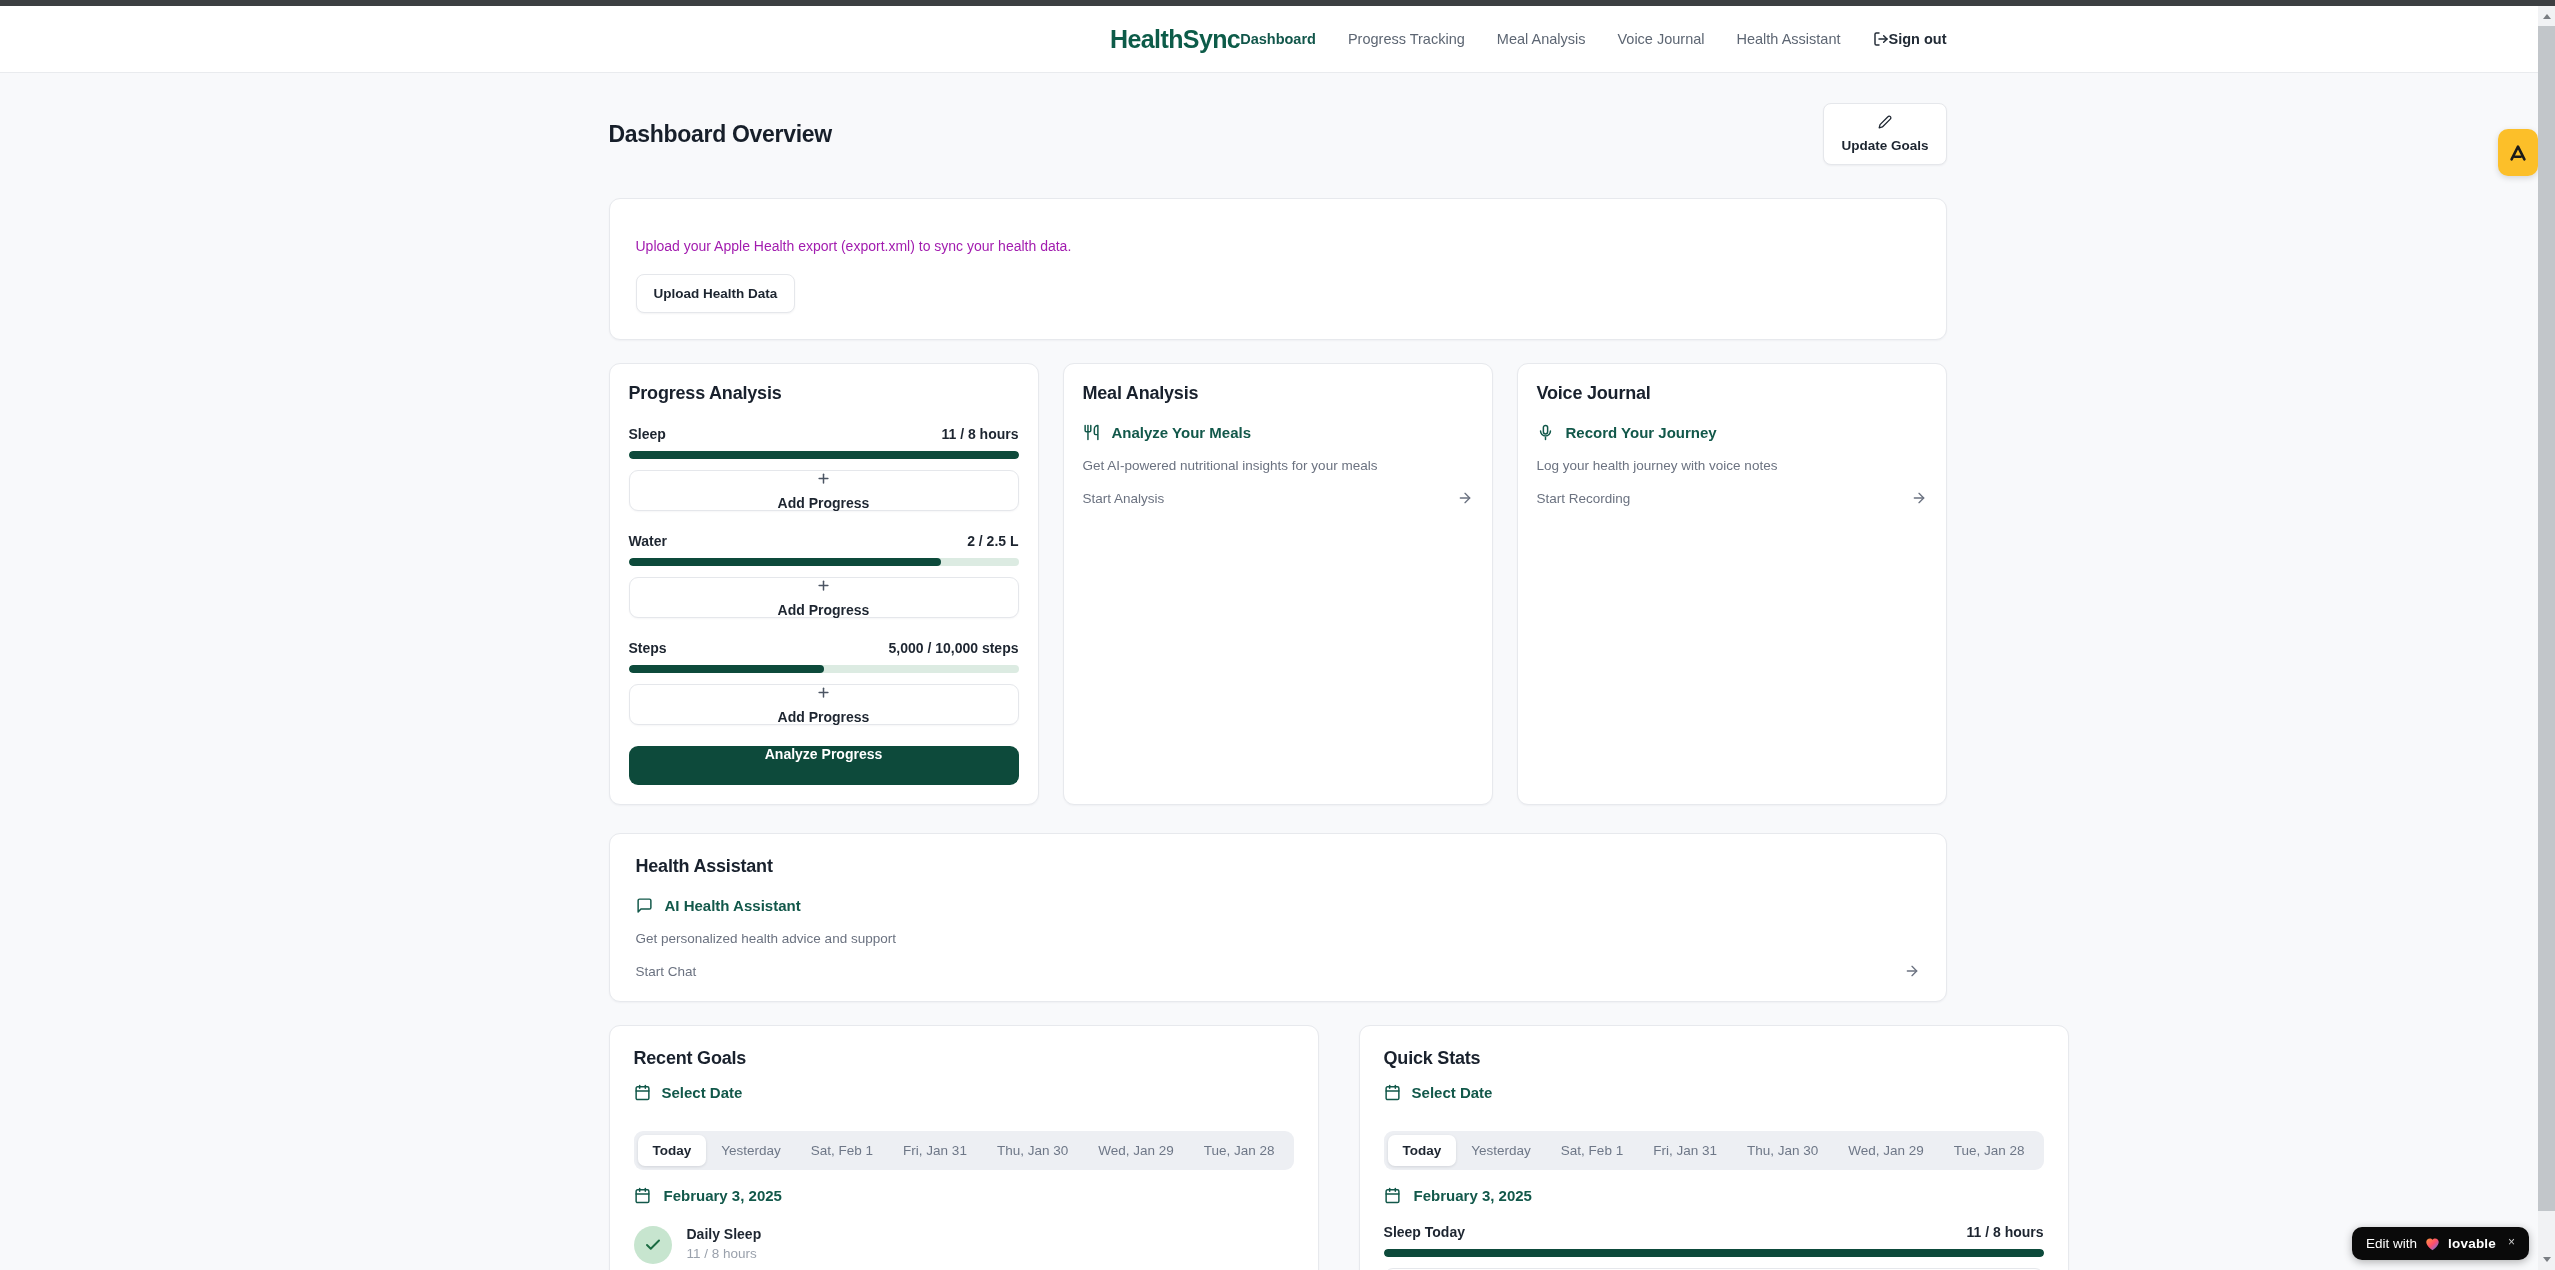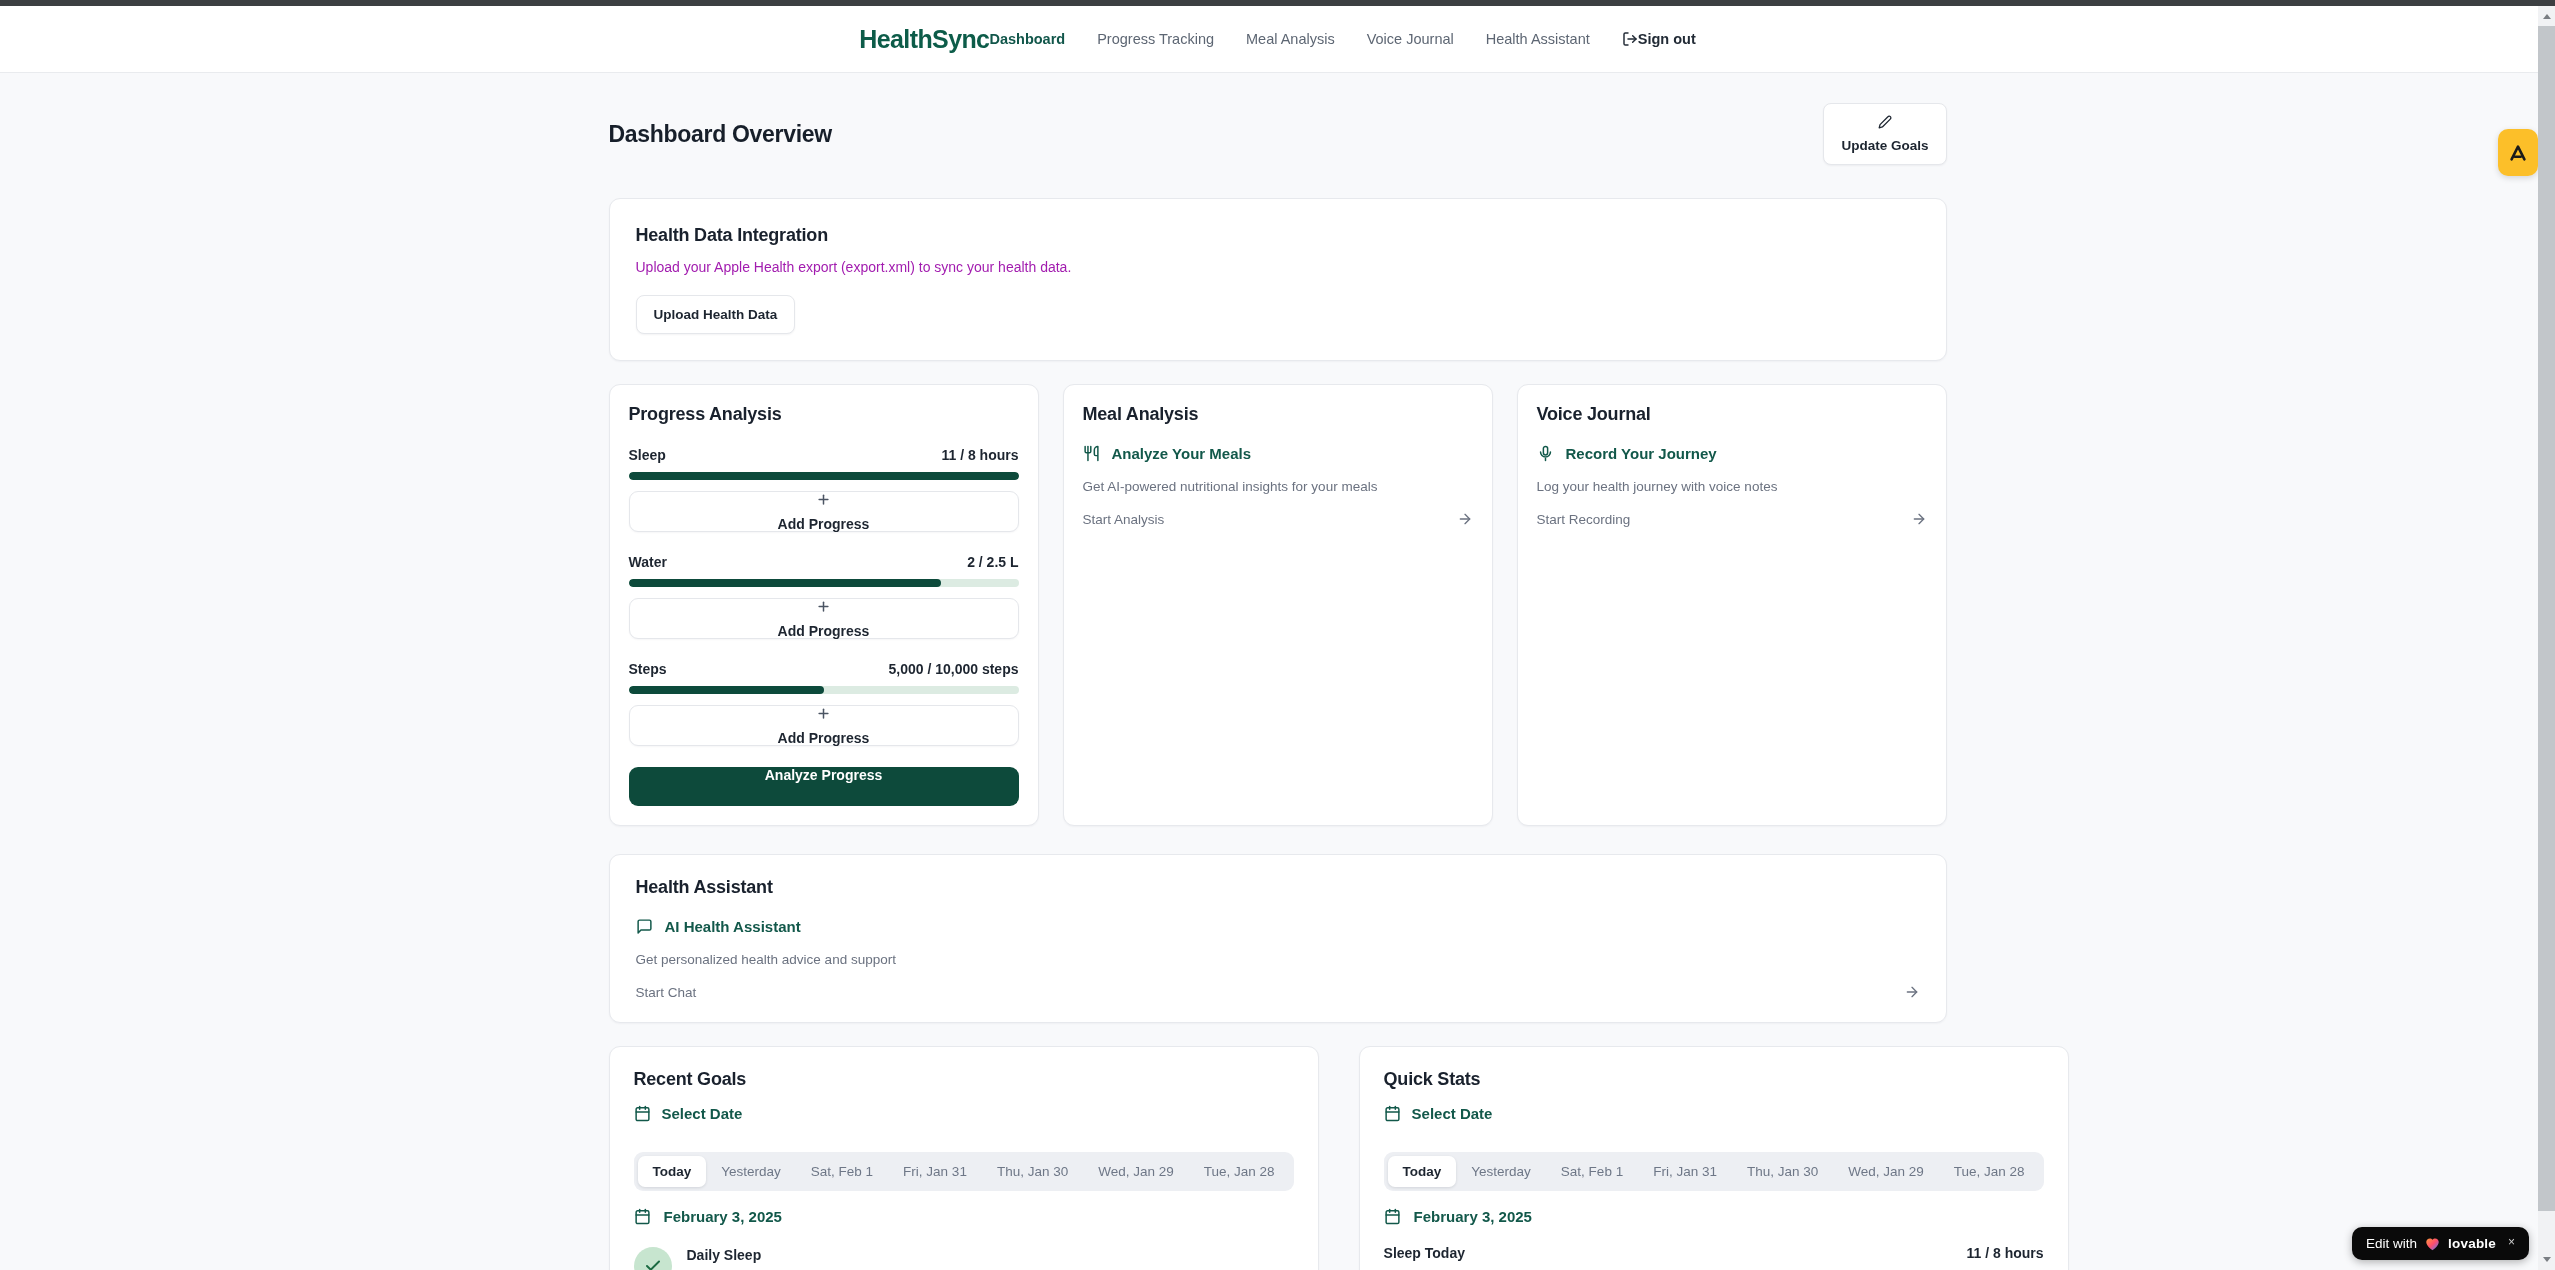--- a/index.html
+++ b/index.html
@@ -10,21 +10,21 @@
   .topbar { position:fixed; top:0; left:0; width:2555px; height:6px; background:#3c3f42; z-index:60; }
   .scrollbar { position:fixed; top:6px; right:0; width:17px; height:1264px; background:#f1f2f4; z-index:55; }
   .sb-btn { position:absolute; left:0; width:17px; height:17px; display:flex; align-items:center; justify-content:center; }
   .sb-btn.up { top:2px; } .sb-btn.down { bottom:2px; }
   .tri-up { width:0; height:0; border-left:4px solid transparent; border-right:4px solid transparent; border-bottom:5px solid #7a7e83; }
   .tri-down { width:0; height:0; border-left:4px solid transparent; border-right:4px solid transparent; border-top:5px solid #7a7e83; }
   .sb-thumb { position:absolute; top:20px; left:0; width:17px; height:1185px; background:#c2c6ca; }
 
   
   header { position:relative; margin-top:6px; height:67px; background:#ffffff; border-bottom:1px solid #e9ebee; }
-  .header-inner { width:1338px; margin:0 auto; height:100%; display:flex; align-items:center; justify-content:center; }
+  .header-inner { width:1338px; margin:0 auto; height:100%; display:flex; align-items:center; justify-content:flex-end; }
   .logo { font-size:25px; font-weight:800; color:#0d5c49; letter-spacing:-0.6px; cursor:pointer; }
   nav { display:flex; align-items:center; gap:32px; }
   .nav-link { font-size:14.5px; color:#5d6673; font-weight:500; cursor:pointer; text-decoration:none; }
   .nav-link.active { color:#11564a; font-weight:700; }
   .signout { display:flex; align-items:center; gap:0; font-size:14.5px; font-weight:600; color:#222b36; cursor:pointer; background:none; border:none; font-family:inherit; }
 
   
   .container { width:1338px; margin:0 auto; padding-top:30px; }
   .page-head { display:flex; align-items:center; justify-content:space-between; }
   h1 { font-size:23px; font-weight:800; color:#171f2a; letter-spacing:-0.3px; }
@@ -117,21 +117,20 @@
       <span>
         <svg width="14" height="14" viewBox="0 0 24 24" fill="none" stroke="#1d2530" stroke-width="2.2" stroke-linecap="round" stroke-linejoin="round">
             <path d="M17 3a2.85 2.83 0 1 1 4 4L7.5 20.5 2 22l1.5-5.5Z"></path>
           </svg>
       </span>
       <span>Update Goals</span>
     </button>
   </div>
 
   <section class="card hdi">
-    <div class="card-title">Health Data Integration</div>
     <p>Upload your Apple Health export (export.xml) to sync your health data.</p>
     <button class="btn btn-outline">Upload Health Data</button>
   </section>
 
   <div class="row3">
 
     <section class="card">
       <div class="card-title">Progress Analysis</div>
 
       <div class="metric">

